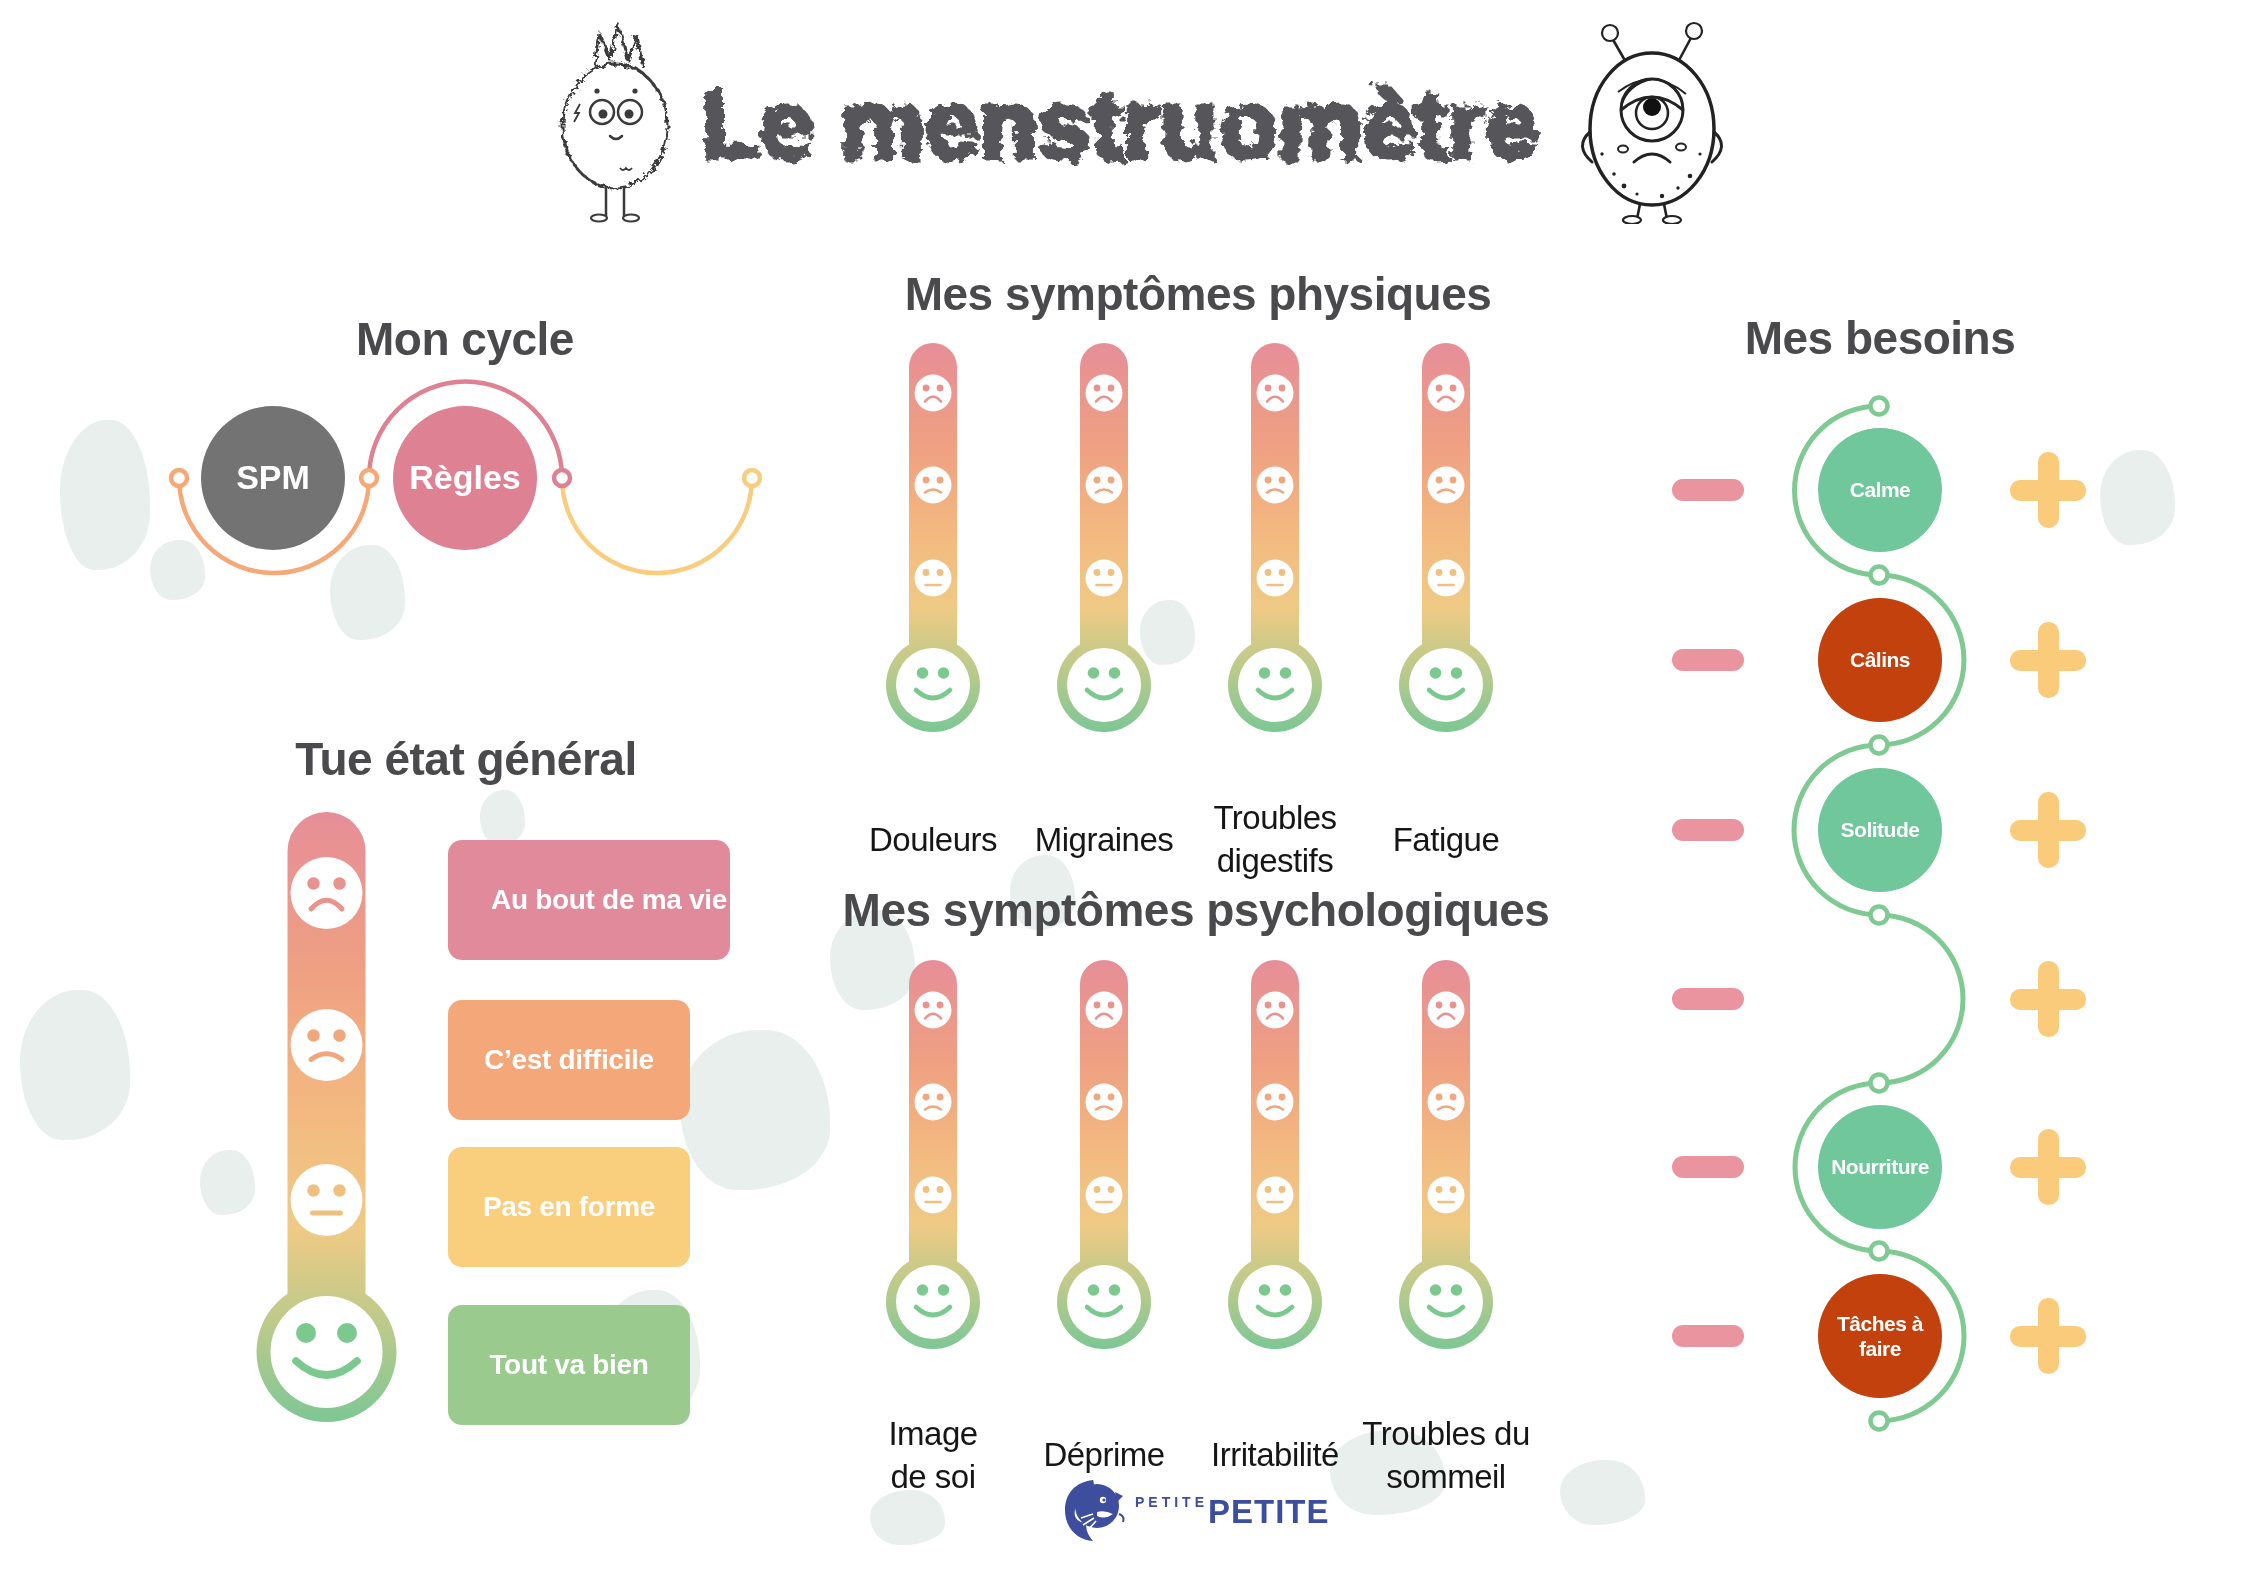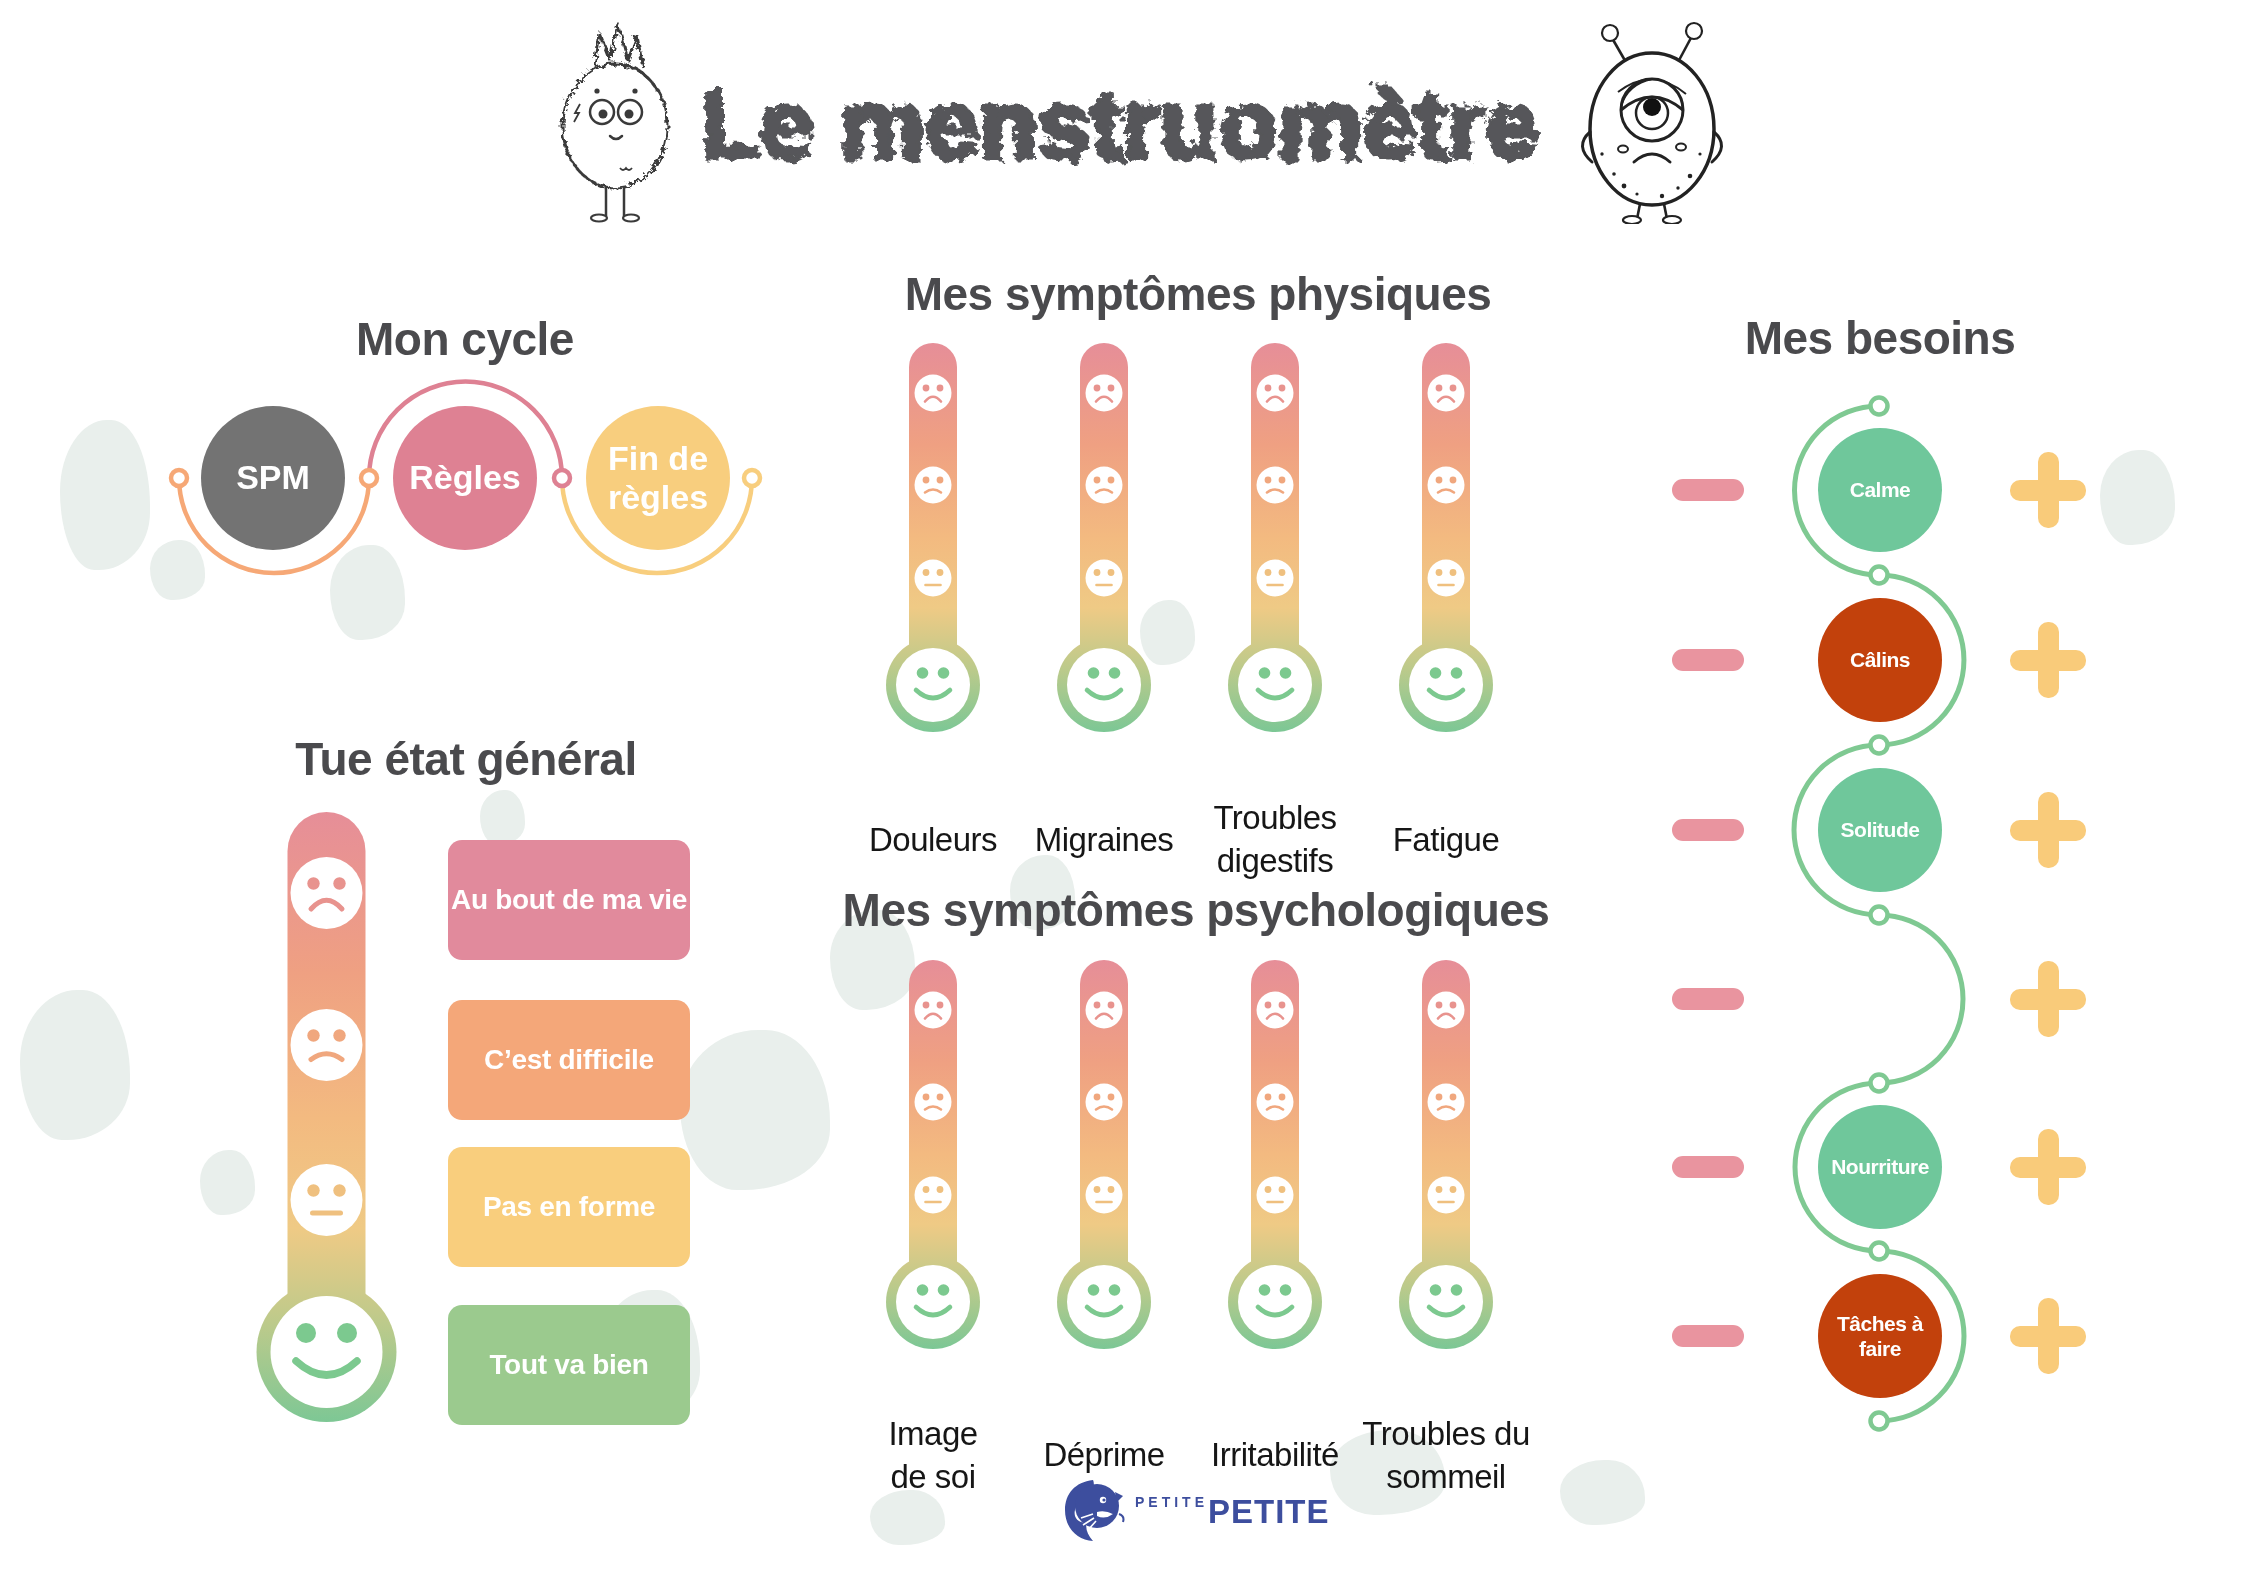--- a/index.html
+++ b/index.html
@@ -173,24 +173,20 @@
     <circle cx="562" cy="478" r="8" fill="#fff" stroke="#DE8193" stroke-width="4.5"></circle>
     <circle cx="752" cy="478" r="8" fill="#fff" stroke="#F8CE7E" stroke-width="4.5"></circle>
   </svg>
 
   <div class="cycle-circle" style="left:201px;top:406px;background:#737373;">
     <span>SPM</span>
   </div>
   <div class="cycle-circle" style="left:393px;top:406px;background:#DE8193;">
     <span>Règles</span>
   </div>
-  <div class="cycle-circle" style="left:586px;top:406px;background:#F8CE7E;">
-    <span>Fin de
-règles</span>
-  </div>
 
   <div class="sec-title" style="left:848px;top:267px;width:700px;">Mes symptômes physiques</div>
 
   <svg class="thermo" style="left:885px;top:343px;" width="96" height="390">
       <use href="#thermo-small"></use>
     </svg>
   <svg class="thermo" style="left:1056px;top:343px;" width="96" height="390">
       <use href="#thermo-small"></use>
     </svg>
   <svg class="thermo" style="left:1227px;top:343px;" width="96" height="390">
@@ -230,21 +226,21 @@
     </g>
     <g>
       <circle cx="72.5" cy="540" r="70" fill="url(#tgBig)"></circle>
       <circle cx="72.5" cy="540" r="56" fill="#fff"></circle>
       <circle cx="52" cy="521" r="10" fill="#7CC98F"></circle>
         <circle cx="93" cy="521" r="10" fill="#7CC98F"></circle>
       <path d="M42 549 Q72.5 577 103 549" stroke="#7CC98F" stroke-width="7.5" fill="none" stroke-linecap="round"></path>
     </g>
   </svg>
 
-  <div class="state-box" style="top:840px;background:#E18A9C;">
+  <div class="state-box" style="top:840px;background:#E18A9C;padding-left:40px;">
     <span>Au bout de ma vie</span>
   </div>
   <div class="state-box" style="top:1000px;background:#F4A779;">
     <span>C’est difficile</span>
   </div>
   <div class="state-box" style="top:1147px;background:#F9CE7D;">
     <span>Pas en forme</span>
   </div>
   <div class="state-box" style="top:1305px;background:#9BCA8E;">
     <span>Tout va bien</span>

